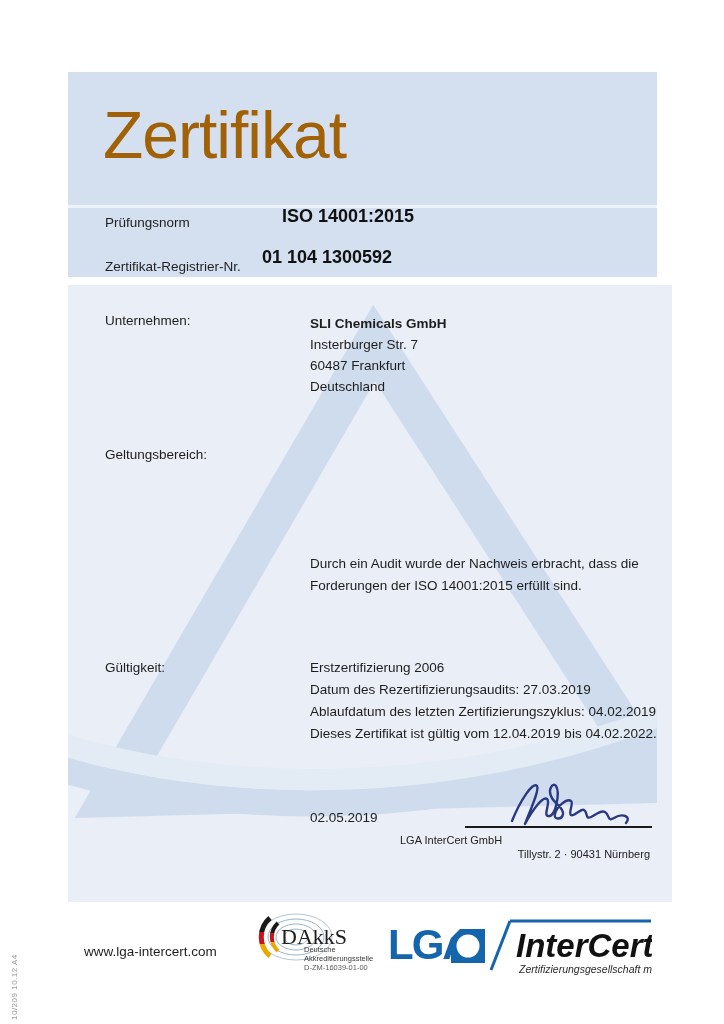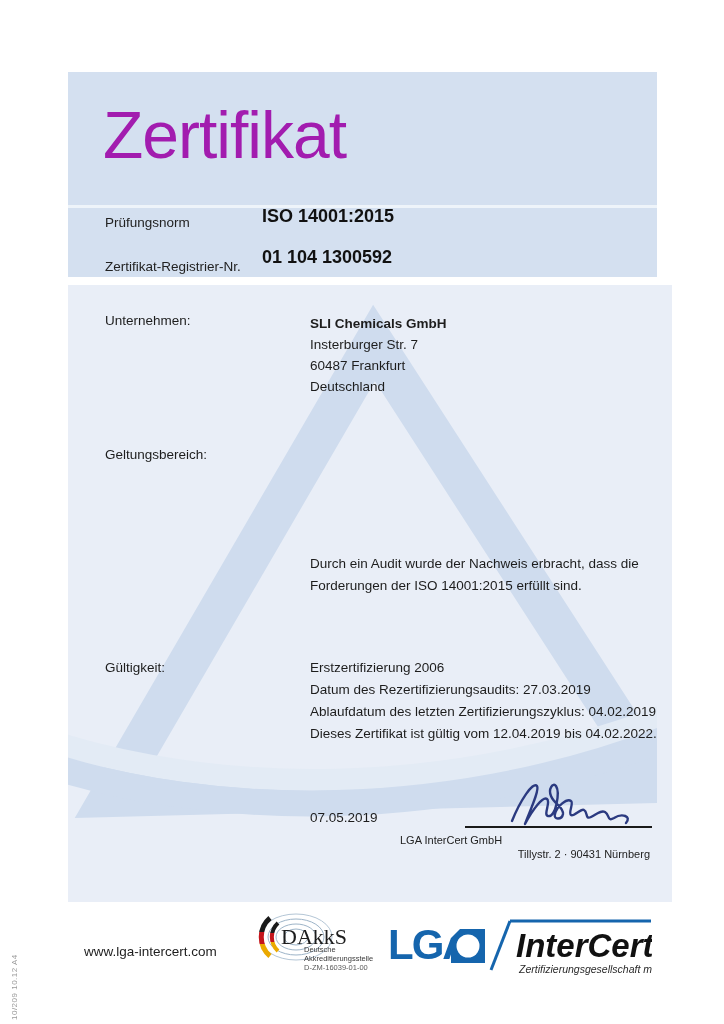--- a/index.html
+++ b/index.html
@@ -16,27 +16,27 @@
   .header-block{
     position:absolute;left:68px;top:72px;width:589px;height:205px;
     background:#d4e0f0;
   }
   .header-divider{
     position:absolute;left:0;top:133px;width:100%;height:3px;
     background:#eef4fa;
   }
   .cert-title{
     position:absolute;left:35px;top:30px;
-    font-size:66px;line-height:1;letter-spacing:-1px;color:#a21caf;
+    font-size:66px;line-height:1;letter-spacing:-1px;color:#a16207;
     font-weight:400;
   }
   .hrow-label{position:absolute;left:37px;font-size:13.5px;color:#222;}
   .hrow-value{position:absolute;left:194px;font-weight:bold;color:#111;}
   .r1l{top:143px;}
-  .r1v{top:134px;font-size:18px;}
+  .r1v{top:134px;font-size:18px;margin-left:20px;}
   .r2l{top:187px;}
   .r2v{top:175px;font-size:18px;}
 
   
   .body-block{
     position:absolute;left:68px;top:285px;width:604px;height:617px;
     background:#e9eef7;
   }
   .watermark{position:absolute;left:0;top:0;}
   .lbl{position:absolute;left:37px;font-size:13.5px;color:#1d1d1d;}
@@ -104,21 +104,21 @@
     </div>
 
     <div class="lbl validity-row">Gültigkeit:</div>
     <div class="val validity-row">
       <div>Erstzertifizierung 2006</div>
       <div>Datum des Rezertifizierungsaudits: 27.03.2019</div>
       <div>Ablaufdatum des letzten Zertifizierungszyklus: 04.02.2019</div>
       <div>Dieses Zertifikat ist gültig vom 12.04.2019 bis 04.02.2022.</div>
     </div>
 
-    <div class="val date-row">07.05.2019</div>
+    <div class="val date-row">02.05.2019</div>
 
     <svg class="sig-svg" width="150" height="52" viewBox="0 0 150 52" aria-hidden="true">
       <path d="M6 44 C14 24 27 4 31 9 C34 13 22 38 19 47
                C27 32 37 19 41 22 C45 25 37 38 42 39
                C50 41 54 15 50 9 C47 5 42 12 45 19
                C48 27 58 30 57 37 C56 43 47 43 49 37
                C51 29 61 21 65 24 C68 26 62 36 65 38
                C68 40 75 31 78 33 C82 35 79 43 85 40
                C91 37 95 33 99 35 C104 38 101 45 108 41
                C116 36 126 39 120 46" fill="none" stroke="#2b3a80" stroke-width="2.4" stroke-linecap="round" stroke-linejoin="round"></path>

